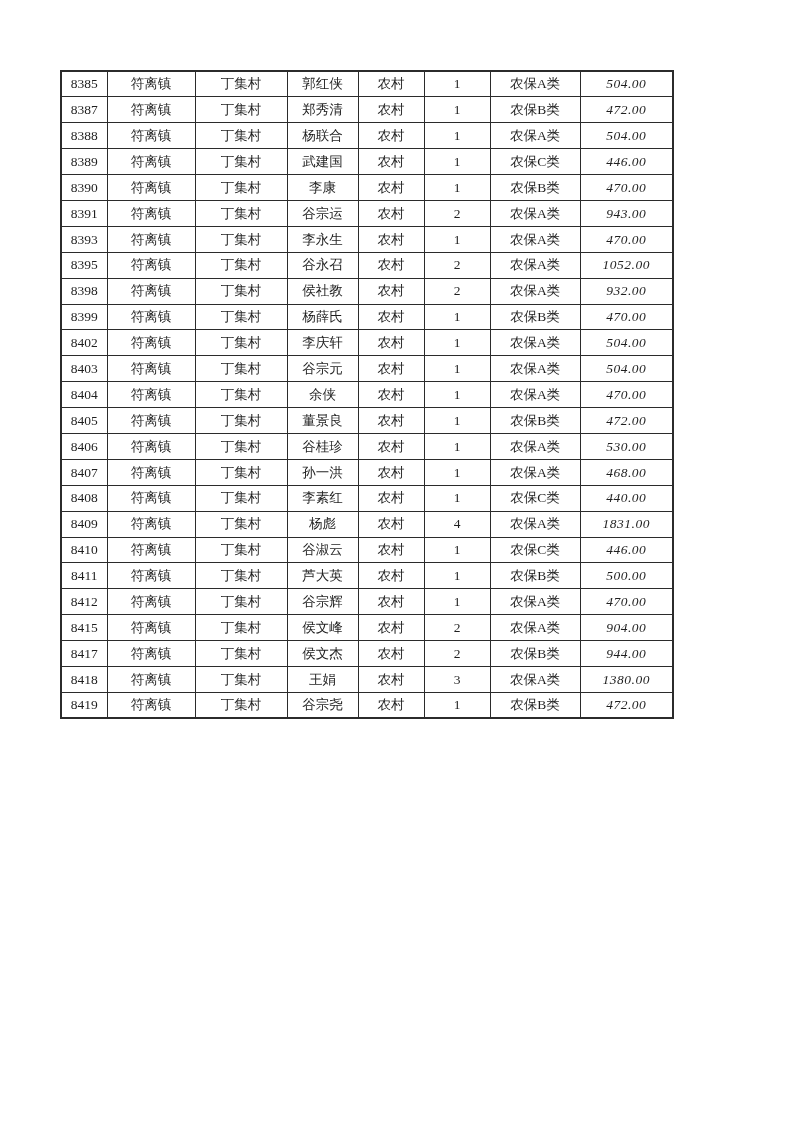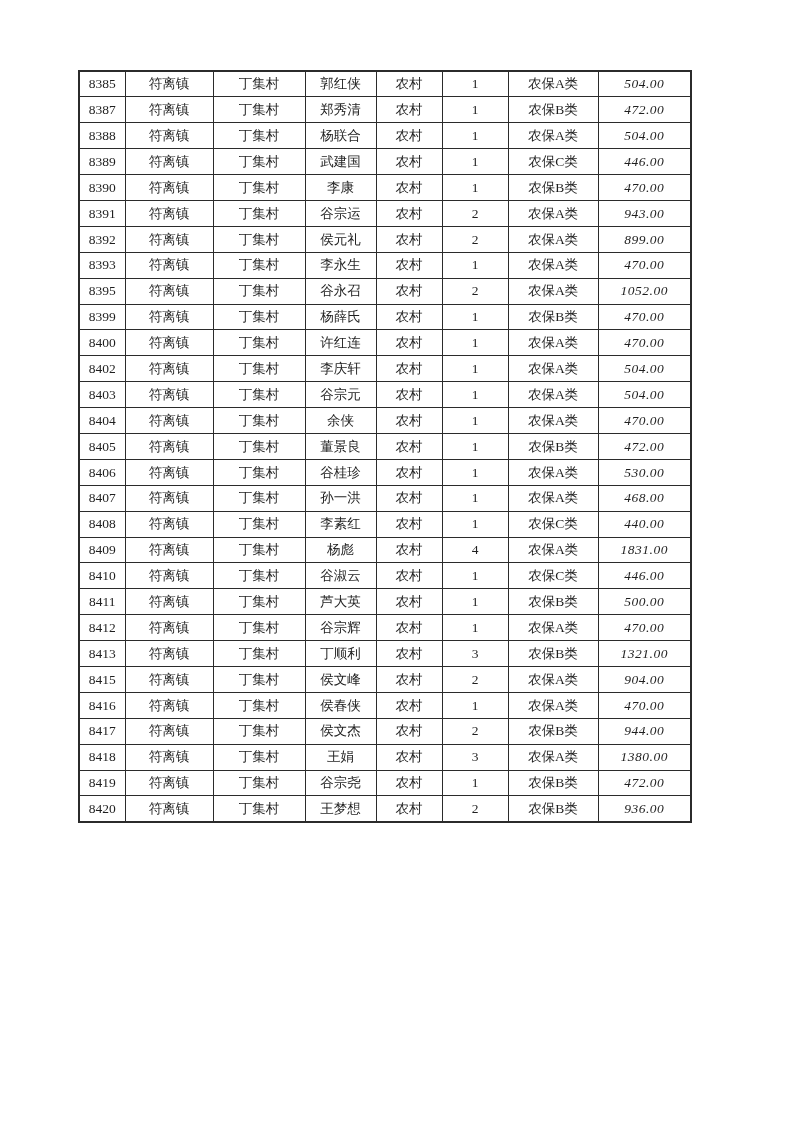--- a/index.html
+++ b/index.html
@@ -18,21 +18,21 @@
     width: 794px;
     height: 1122px;
     margin: 0 auto;
     background: var(--bg);
     font-family: "Liberation Serif", "DejaVu Serif", serif;
     color: var(--text);
     overflow: hidden;
   }
   table.data-table {
     position: absolute;
-    left: 78px;
+    left: 60px;
     top: 70px;
     width: 612px;
     border-collapse: collapse;
     table-layout: fixed;
     border: 2px solid var(--border);
   }
   table.data-table td {
     border: 1px solid var(--border);
     height: 25.9px;
     padding: 0 2px;
@@ -117,67 +117,57 @@
           <td class="col-row-number">8391</td>
           <td class="col-town">符离镇</td>
           <td class="col-village">丁集村</td>
           <td class="col-person-name">谷宗运</td>
           <td class="col-residence-type">农村</td>
           <td class="col-person-count">2</td>
           <td class="col-insurance-category">农保A类</td>
           <td class="col-amount">943.00</td>
         </tr>
         <tr>
-          <td class="col-row-number">8392</td>
-          <td class="col-town">符离镇</td>
-          <td class="col-village">丁集村</td>
-          <td class="col-person-name">侯元礼</td>
-          <td class="col-residence-type">农村</td>
-          <td class="col-person-count">2</td>
-          <td class="col-insurance-category">农保A类</td>
-          <td class="col-amount">899.00</td>
-        </tr>
-        <tr>
           <td class="col-row-number">8393</td>
           <td class="col-town">符离镇</td>
           <td class="col-village">丁集村</td>
           <td class="col-person-name">李永生</td>
           <td class="col-residence-type">农村</td>
           <td class="col-person-count">1</td>
           <td class="col-insurance-category">农保A类</td>
           <td class="col-amount">470.00</td>
         </tr>
         <tr>
           <td class="col-row-number">8395</td>
           <td class="col-town">符离镇</td>
           <td class="col-village">丁集村</td>
           <td class="col-person-name">谷永召</td>
           <td class="col-residence-type">农村</td>
           <td class="col-person-count">2</td>
           <td class="col-insurance-category">农保A类</td>
           <td class="col-amount">1052.00</td>
         </tr>
         <tr>
+          <td class="col-row-number">8398</td>
+          <td class="col-town">符离镇</td>
+          <td class="col-village">丁集村</td>
+          <td class="col-person-name">侯社教</td>
+          <td class="col-residence-type">农村</td>
+          <td class="col-person-count">2</td>
+          <td class="col-insurance-category">农保A类</td>
+          <td class="col-amount">932.00</td>
+        </tr>
+        <tr>
           <td class="col-row-number">8399</td>
           <td class="col-town">符离镇</td>
           <td class="col-village">丁集村</td>
           <td class="col-person-name">杨薛氏</td>
           <td class="col-residence-type">农村</td>
           <td class="col-person-count">1</td>
           <td class="col-insurance-category">农保B类</td>
-          <td class="col-amount">470.00</td>
-        </tr>
-        <tr>
-          <td class="col-row-number">8400</td>
-          <td class="col-town">符离镇</td>
-          <td class="col-village">丁集村</td>
-          <td class="col-person-name">许红连</td>
-          <td class="col-residence-type">农村</td>
-          <td class="col-person-count">1</td>
-          <td class="col-insurance-category">农保A类</td>
           <td class="col-amount">470.00</td>
         </tr>
         <tr>
           <td class="col-row-number">8402</td>
           <td class="col-town">符离镇</td>
           <td class="col-village">丁集村</td>
           <td class="col-person-name">李庆轩</td>
           <td class="col-residence-type">农村</td>
           <td class="col-person-count">1</td>
           <td class="col-insurance-category">农保A类</td>
@@ -277,84 +267,54 @@
           <td class="col-row-number">8412</td>
           <td class="col-town">符离镇</td>
           <td class="col-village">丁集村</td>
           <td class="col-person-name">谷宗辉</td>
           <td class="col-residence-type">农村</td>
           <td class="col-person-count">1</td>
           <td class="col-insurance-category">农保A类</td>
           <td class="col-amount">470.00</td>
         </tr>
         <tr>
-          <td class="col-row-number">8413</td>
-          <td class="col-town">符离镇</td>
-          <td class="col-village">丁集村</td>
-          <td class="col-person-name">丁顺利</td>
+          <td class="col-row-number">8415</td>
+          <td class="col-town">符离镇</td>
+          <td class="col-village">丁集村</td>
+          <td class="col-person-name">侯文峰</td>
+          <td class="col-residence-type">农村</td>
+          <td class="col-person-count">2</td>
+          <td class="col-insurance-category">农保A类</td>
+          <td class="col-amount">904.00</td>
+        </tr>
+        <tr>
+          <td class="col-row-number">8417</td>
+          <td class="col-town">符离镇</td>
+          <td class="col-village">丁集村</td>
+          <td class="col-person-name">侯文杰</td>
+          <td class="col-residence-type">农村</td>
+          <td class="col-person-count">2</td>
+          <td class="col-insurance-category">农保B类</td>
+          <td class="col-amount">944.00</td>
+        </tr>
+        <tr>
+          <td class="col-row-number">8418</td>
+          <td class="col-town">符离镇</td>
+          <td class="col-village">丁集村</td>
+          <td class="col-person-name">王娟</td>
           <td class="col-residence-type">农村</td>
           <td class="col-person-count">3</td>
-          <td class="col-insurance-category">农保B类</td>
-          <td class="col-amount">1321.00</td>
-        </tr>
-        <tr>
-          <td class="col-row-number">8415</td>
-          <td class="col-town">符离镇</td>
-          <td class="col-village">丁集村</td>
-          <td class="col-person-name">侯文峰</td>
-          <td class="col-residence-type">农村</td>
-          <td class="col-person-count">2</td>
-          <td class="col-insurance-category">农保A类</td>
-          <td class="col-amount">904.00</td>
-        </tr>
-        <tr>
-          <td class="col-row-number">8416</td>
-          <td class="col-town">符离镇</td>
-          <td class="col-village">丁集村</td>
-          <td class="col-person-name">侯春侠</td>
-          <td class="col-residence-type">农村</td>
-          <td class="col-person-count">1</td>
-          <td class="col-insurance-category">农保A类</td>
-          <td class="col-amount">470.00</td>
-        </tr>
-        <tr>
-          <td class="col-row-number">8417</td>
-          <td class="col-town">符离镇</td>
-          <td class="col-village">丁集村</td>
-          <td class="col-person-name">侯文杰</td>
-          <td class="col-residence-type">农村</td>
-          <td class="col-person-count">2</td>
-          <td class="col-insurance-category">农保B类</td>
-          <td class="col-amount">944.00</td>
-        </tr>
-        <tr>
-          <td class="col-row-number">8418</td>
-          <td class="col-town">符离镇</td>
-          <td class="col-village">丁集村</td>
-          <td class="col-person-name">王娟</td>
-          <td class="col-residence-type">农村</td>
-          <td class="col-person-count">3</td>
           <td class="col-insurance-category">农保A类</td>
           <td class="col-amount">1380.00</td>
         </tr>
         <tr>
           <td class="col-row-number">8419</td>
           <td class="col-town">符离镇</td>
           <td class="col-village">丁集村</td>
           <td class="col-person-name">谷宗尧</td>
           <td class="col-residence-type">农村</td>
           <td class="col-person-count">1</td>
           <td class="col-insurance-category">农保B类</td>
           <td class="col-amount">472.00</td>
-        </tr>
-        <tr>
-          <td class="col-row-number">8420</td>
-          <td class="col-town">符离镇</td>
-          <td class="col-village">丁集村</td>
-          <td class="col-person-name">王梦想</td>
-          <td class="col-residence-type">农村</td>
-          <td class="col-person-count">2</td>
-          <td class="col-insurance-category">农保B类</td>
-          <td class="col-amount">936.00</td>
         </tr>
       </tbody>
   </table>
 </div>
 
 </body></html>

